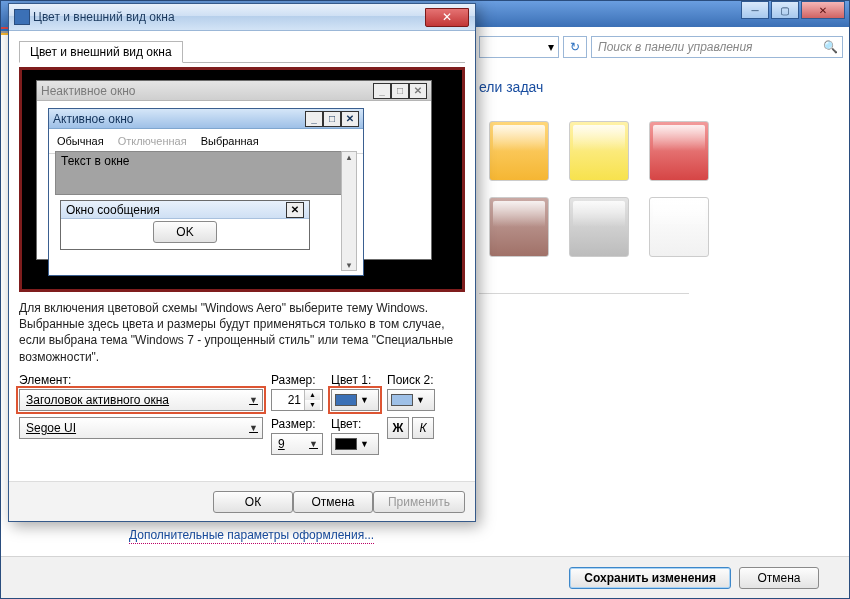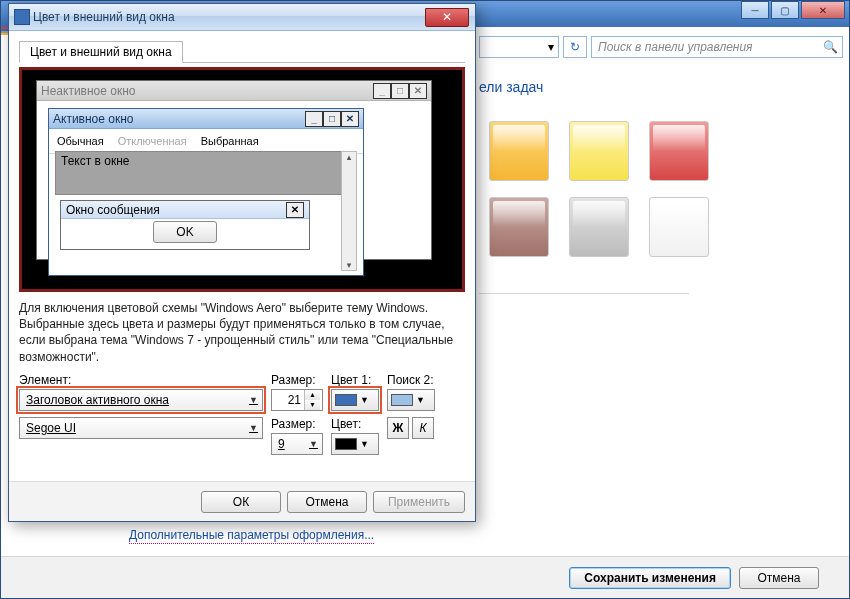--- a/index.html
+++ b/index.html
@@ -42,21 +42,21 @@
   .btn.primary { border-color:#3d87c9; box-shadow:0 0 0 1px #a8d3f5 inset;font-weight:bold; }
 
   
   .dialog { position:absolute; left:8px; top:3px; width:468px; height:519px; border:1px solid #365a8a; background:#fff; box-shadow:4px 4px 14px rgba(0,0,0,.35); }
   .dlg-titlebar { height:27px; background:linear-gradient(#e9f1fb 0, #cfe0f4 45%, #b6cfeb 46%, #d3e4f6 100%); border-bottom:1px solid #9bb7d7; display:flex; align-items:center; padding:0 6px; position:relative; }
   .dlg-title { flex:1; color:#1c3a5e; margin-left:18px; }
   .dlg-icon { position:absolute; left:5px; top:5px; width:16px; height:16px; background:#3b70b6; border:1px solid #2a4d7e; }
   .dlg-close { width:44px; height:19px; background:linear-gradient(#e57373,#c23636); border:1px solid #7a1a1a; display:flex; align-items:center; justify-content:center; color:#fff; border-radius:0 0 2px 2px; }
 
   .dlg-body { position:absolute; top:27px; left:0; right:0; bottom:40px; padding:6px 10px 0 10px; }
-  .dlg-footer { position:absolute; left:0; right:0; bottom:0; height:40px; background:#f3f3f3; border-top:1px solid #ddd; display:flex; justify-content:flex-end; align-items:center; gap:6px; padding:0 10px; }
+  .dlg-footer { position:absolute; left:0; right:0; bottom:0; height:40px; background:#f3f3f3; border-top:1px solid #ddd; display:flex; justify-content:flex-end; align-items:center; padding:0 10px; }
   .btn.disabled { color:#9a9a9a; }
 
   
   .tabstrip { margin-top:4px; height:22px; position:relative; border-bottom:1px solid #b7b7b7; }
   .tab { position:absolute; top:0; left:0; height:22px; border:1px solid #b7b7b7; border-bottom:1px solid #fff; background:#fff; padding:0 10px; display:flex; align-items:center; }
 
   
   .preview { margin-top:4px; height:225px; background:#000; position:relative; border:3px solid #7f1d1d; }
   
   .pv-inactive { position:absolute; left:14px; top:10px; width:396px; height:180px; background:#fff; border:1px solid #6b6b6b; }

